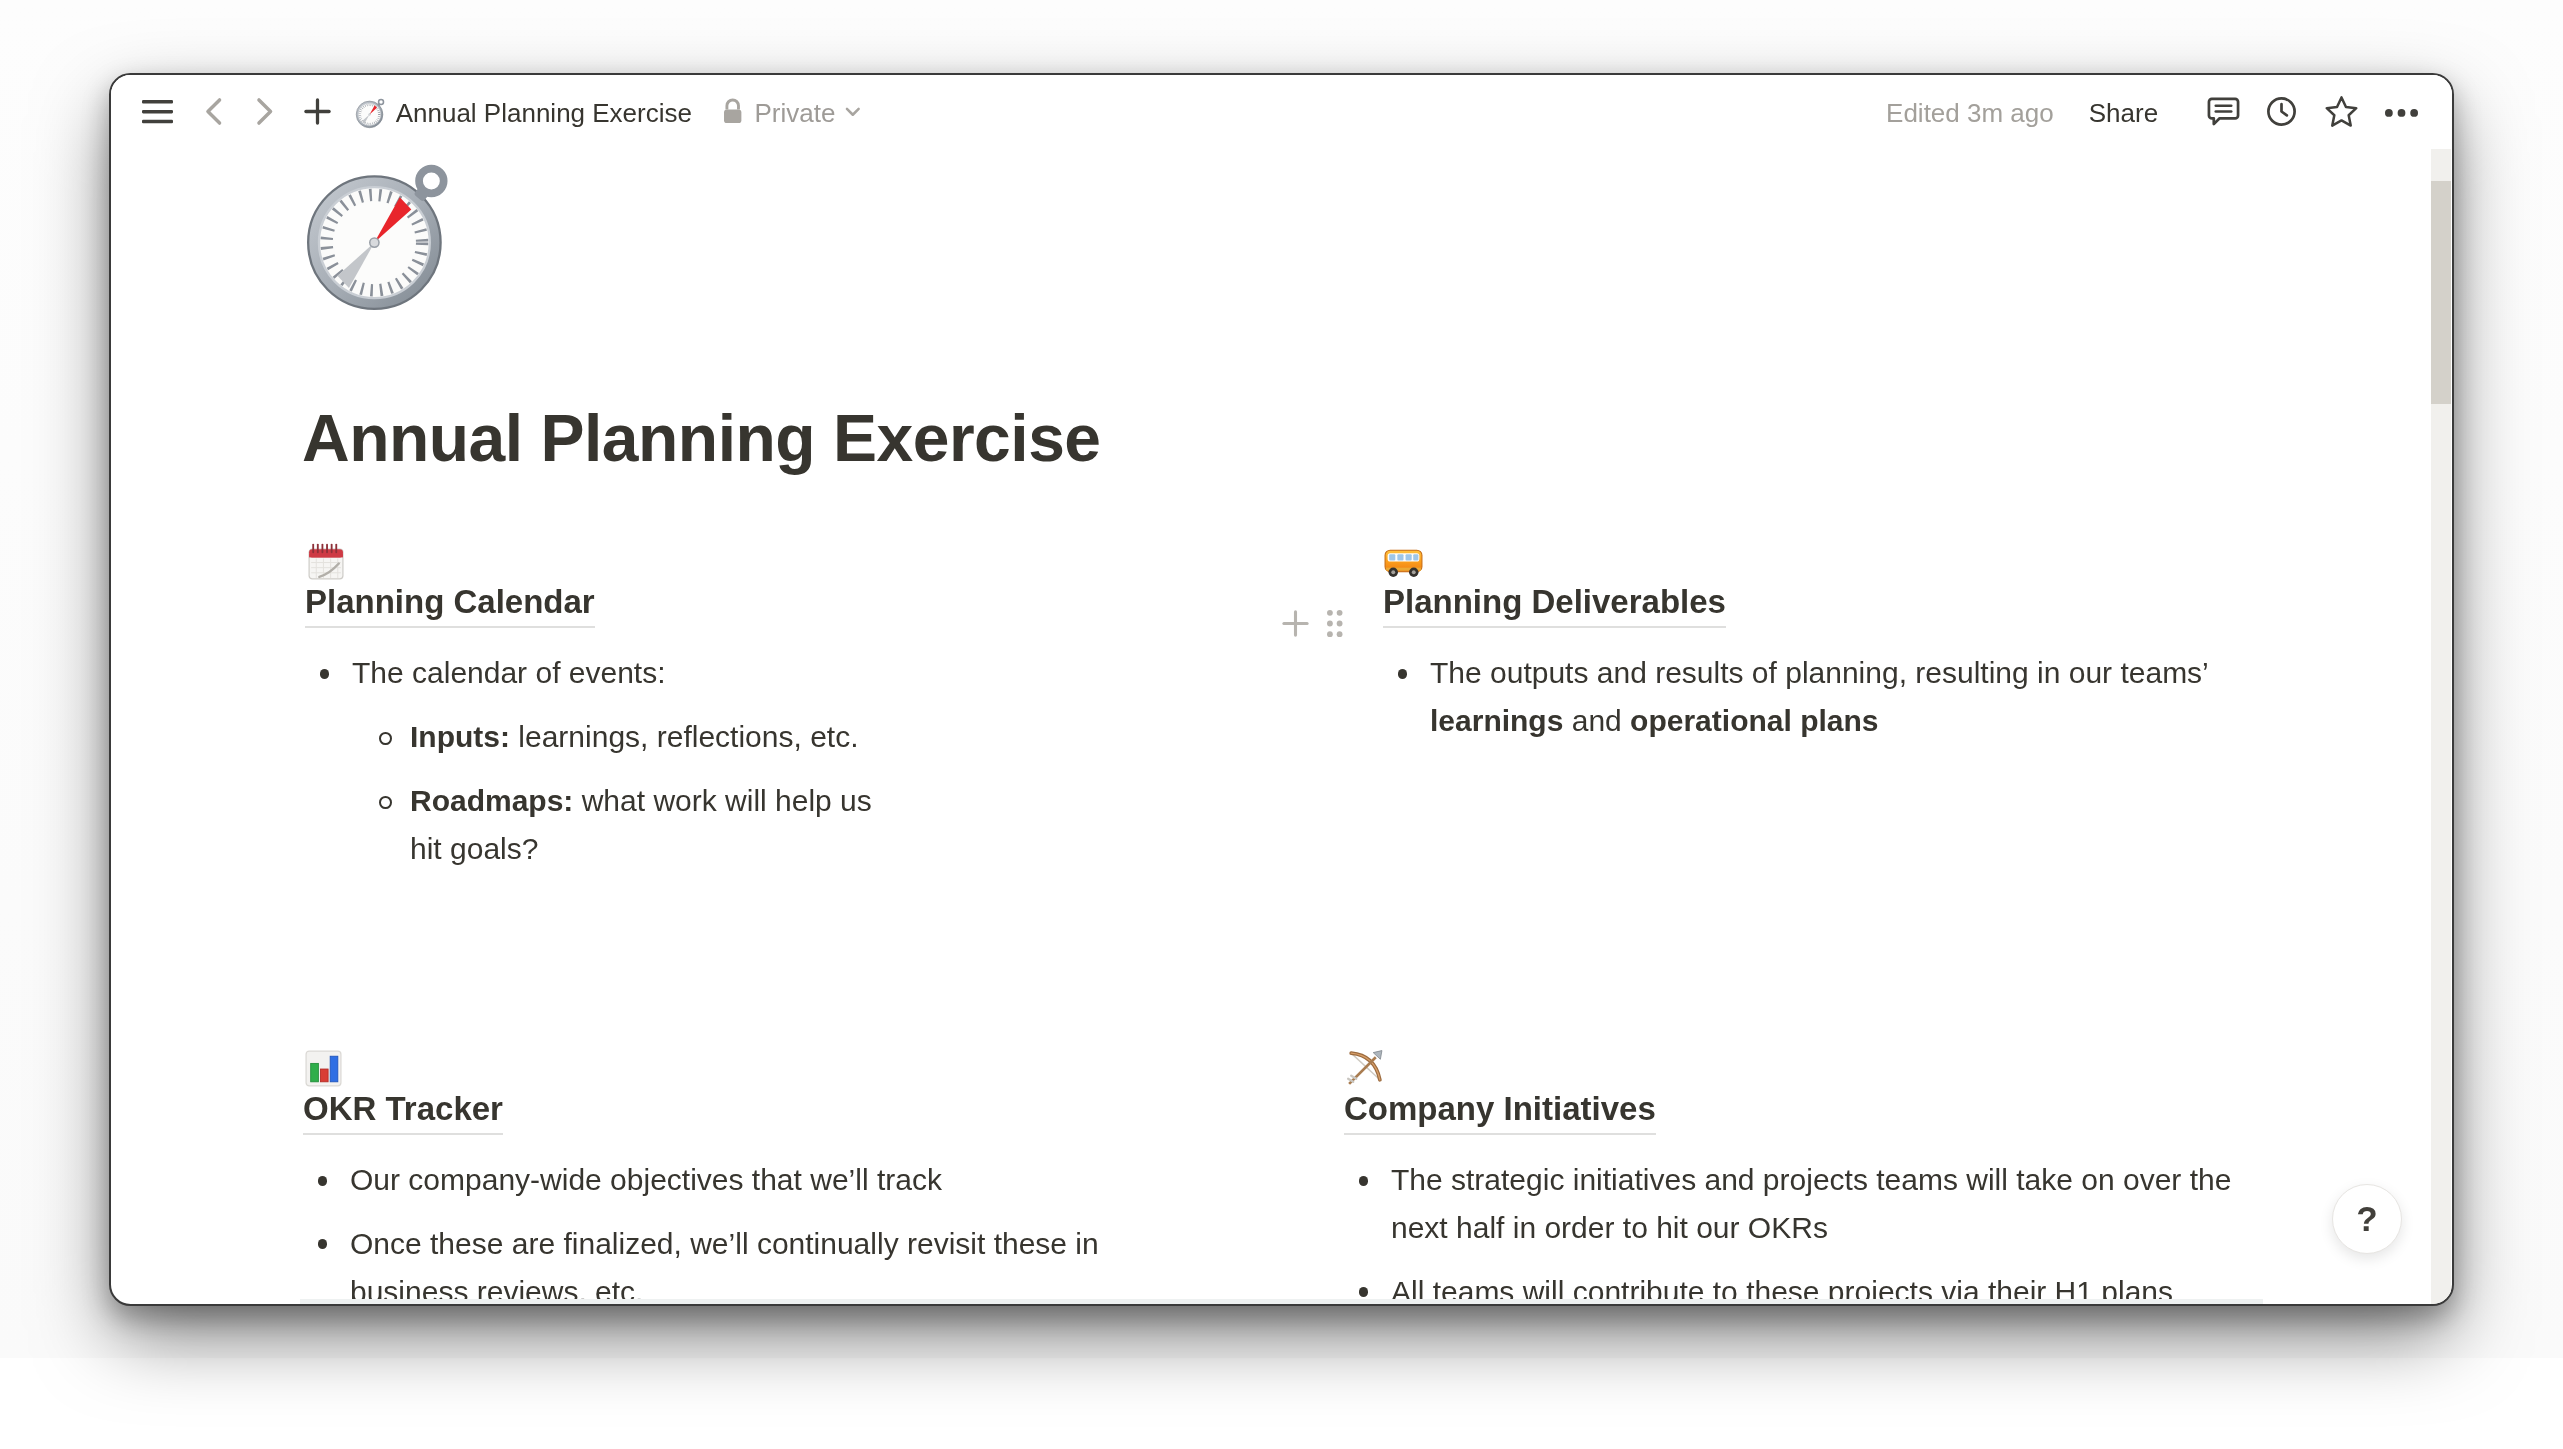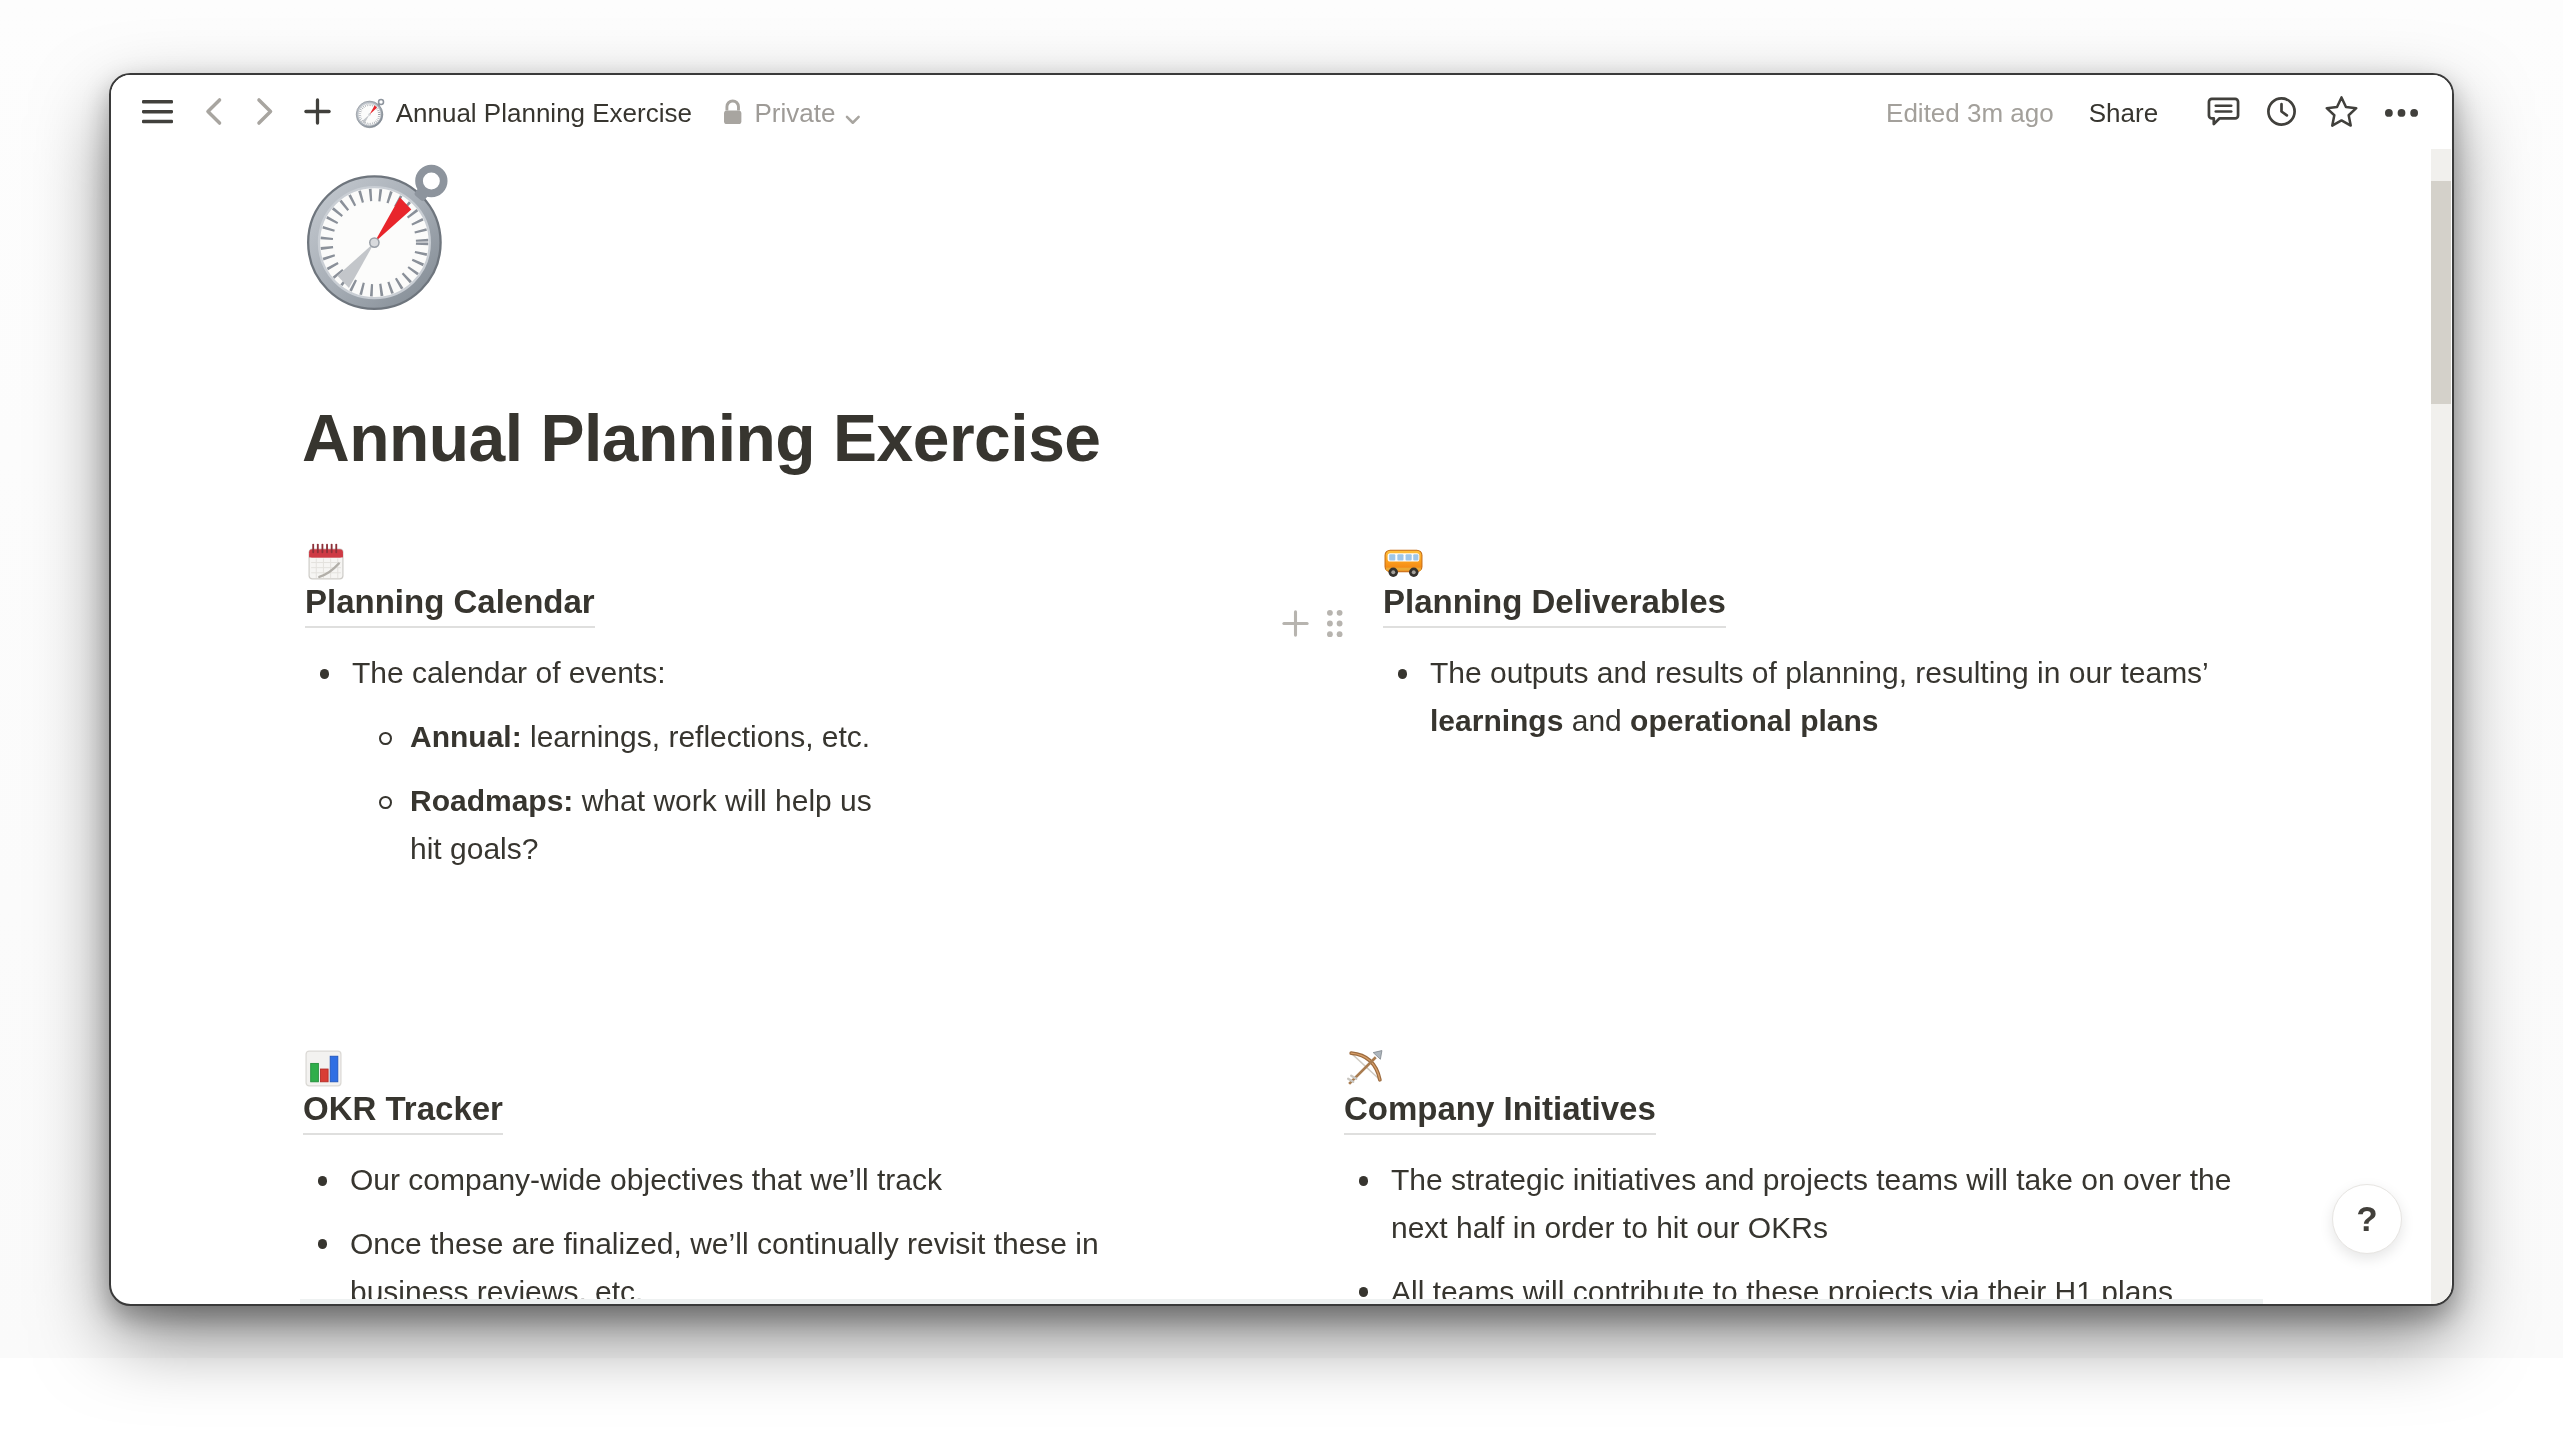--- a/index.html
+++ b/index.html
@@ -16,21 +16,21 @@
 
   
   .toolbar { position:absolute; left:0; top:0; right:0; height:76px;
     display:flex; align-items:center; justify-content:space-between;
     padding:0 27px 0 25.4px; background:#fff; }
   .tb-left, .tb-right { display:flex; align-items:center; }
   .tb-btn { display:flex; align-items:center; justify-content:center;
     border:none; background:transparent; cursor:pointer; padding:5.9px; border-radius:5.9px; }
   .tb-left .tb-btn { margin-right:17.6px; }
   .doc-title { font-size:26px; color:#37352f; font-weight:500; margin:0 7.8px 0 5.9px; }
-  .privacy { display:flex; align-items:flex-end; margin-left:15.6px; color:#9e9b97; }
+  .privacy { display:flex; align-items:center; margin-left:15.6px; color:#9e9b97; }
   .privacy .label { font-size:26px; margin:0 9.8px; }
   .edited { font-size:26px; color:#a3a09b; margin-right:35px; }
   .share { font-size:26px; color:#37352f; font-weight:500; margin-right:29px;
     background:transparent; border:none; cursor:pointer; }
   .tb-right .tb-btn { margin-left:13.7px; }
 
   
   .content { position:absolute; inset:76px 0 0 0; }
   .page-icon { position:absolute; left:191px; top:9.8px; width:154px; height:154px; cursor:pointer; }
   .page-title { position:absolute; left:191px; top:249px; font-size:66px; font-weight:700;
@@ -300,21 +300,21 @@
         <div class="sec-head">
           <span class="sec-emoji">
             <svg width="41" height="41" viewBox="0 0 40 40">
                 <use href="#spiral-calendar"></use>
               </svg>
           </span>
           <a class="sec-link">Planning Calendar</a>
         </div>
         <ul class="bullets">
             <li class="l1"><span>The calendar of events:</span></li>
-            <li class="l2"><span class="b">Annual:</span><span> learnings, reflections, etc.</span></li>
+            <li class="l2"><span class="b">Inputs:</span><span> learnings, reflections, etc.</span></li>
             <li class="l2"><span class="b">Roadmaps:</span><span> what work will help us hit goals?</span></li>
           </ul>
       </section>
 
       <section class="section" id="sec-1">
         <div class="sec-head">
           <span class="sec-emoji">
             <svg width="41" height="41" viewBox="0 0 40 40">
                 <use href="#school-bus"></use>
               </svg>

